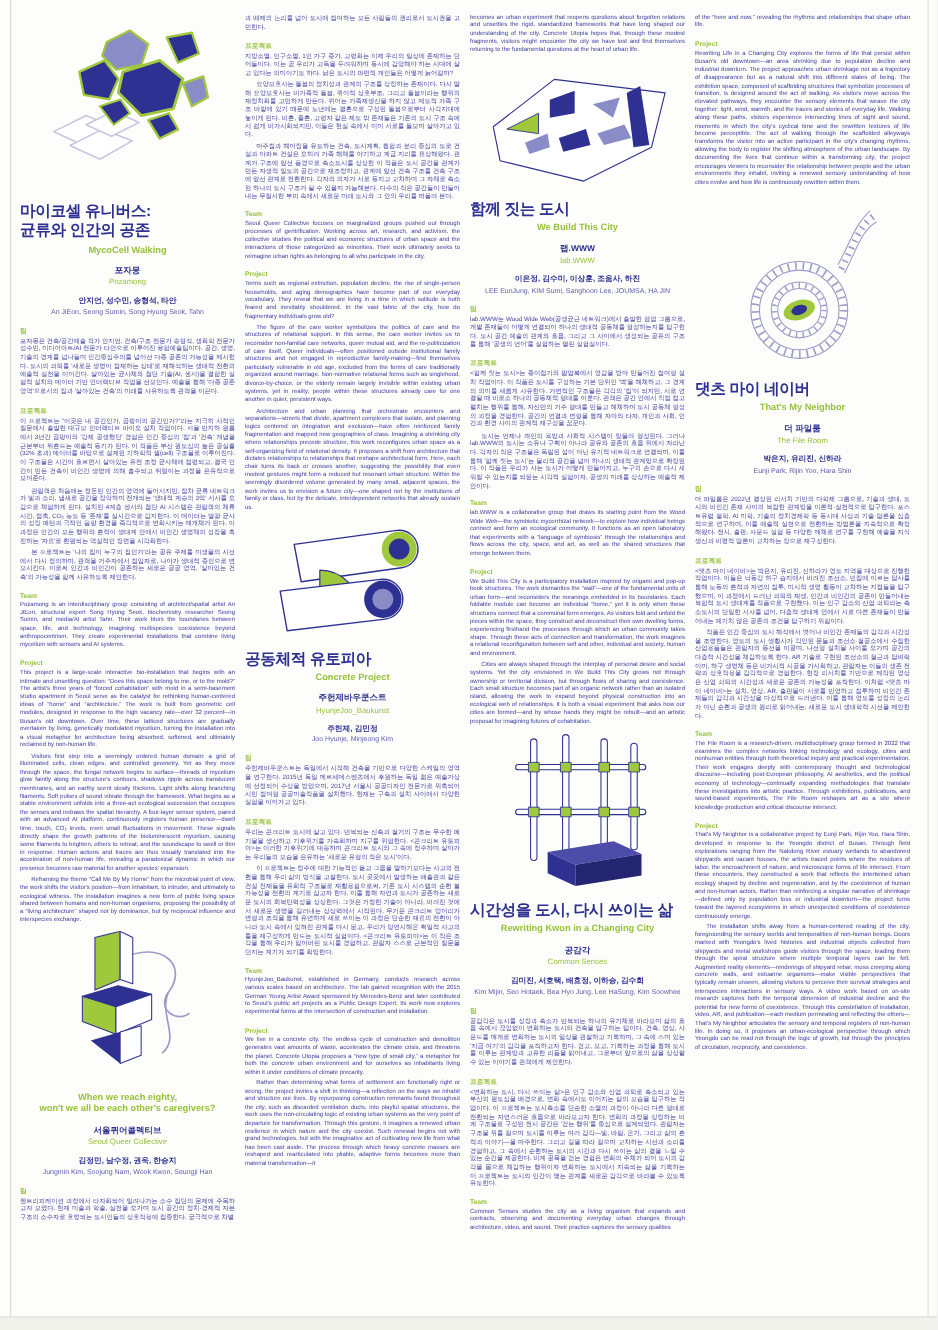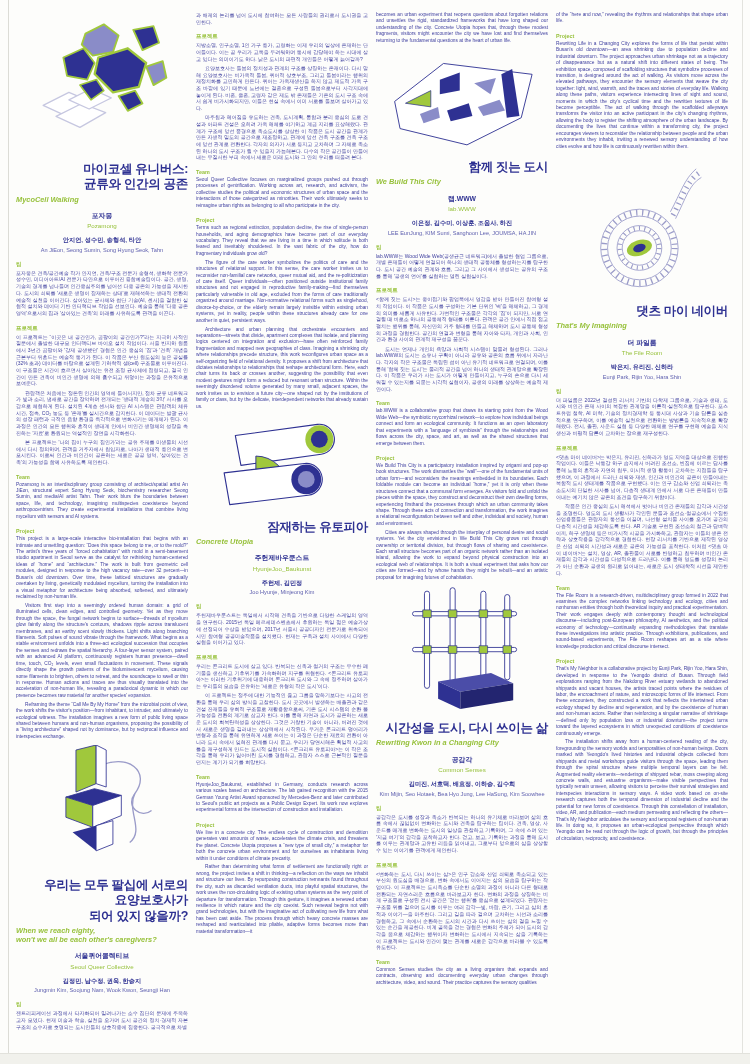--- a/index.html
+++ b/index.html
@@ -4,24 +4,24 @@
 <style>
   html,body{margin:0;padding:0;background:#e9e9e6;}
   .page{position:relative;width:750px;height:1064px;margin:0 auto;background:#fdfdfb;
         font-family:"Liberation Sans",sans-serif;overflow:hidden;}
   .page-edge-left{position:absolute;left:8px;top:0;bottom:0;width:1px;background:#dcdcd6;}
   .page-edge-right{position:absolute;right:7px;top:0;bottom:0;width:1px;background:#e3e3de;}
   .page-edge-bottom{position:absolute;left:0;right:0;bottom:0;height:10px;background:#f1f1ec;border-top:1px solid #e2e2dc;}
   .cols{display:flex;gap:8px;padding:12px 16px 0 16px;}
   .col{flex:0 0 172px;width:172px;}
   .illus{display:block;margin:5px auto 2px auto;}
-  .title{color:#2e3192;font-weight:bold;font-size:12.5px;line-height:1.22;text-align:right;
+  .title{color:#2e3192;font-weight:bold;font-size:12.5px;line-height:1.22;text-align:left;
          white-space:pre-line;margin:7px 0 2px 0;letter-spacing:-0.3px;}
-  .sub{color:#97c13b;font-style:italic;font-weight:bold;font-size:7.4px;line-height:1.25;
-       white-space:pre-line;margin:1px 0 4px 0;}
+  .sub{color:#97c13b;font-weight:bold;font-size:7.4px;line-height:1.25;
+       text-align:center;white-space:pre-line;margin:1px 0 4px 0;}
   .tname{color:#2e3192;font-weight:bold;font-size:6.8px;text-align:center;margin-top:7px;}
   .tname-en{color:#97c13b;font-size:6.2px;text-align:center;margin-top:1.5px;}
   .mem{color:#2e3192;font-weight:bold;font-size:6.2px;text-align:center;margin-top:7px;}
   .mem-en{color:#5d5eae;font-size:5.6px;text-align:center;margin:1.5px 0 3px 0;}
   .label{color:#97c13b;font-weight:bold;font-size:5.4px;margin:8px 0 2px 0;}
   .body{color:#4041a0;font-size:5px;line-height:1.34;text-align:justify;margin:0 0 2.5px 0;
         word-break:break-word;}
   .body.en{font-size:4.8px;}
   .body.ind{text-indent:9px;}
 </style>
@@ -76,23 +76,20 @@
           <path d="M104,58 C94,78 116,102 98,116" fill="none" stroke="#9b9cc9" stroke-width="1.6"></path>
           <polygon points="34,6 58,0 58,46 34,56" fill="#a0c83c" stroke="#2e3192" stroke-width="1"></polygon>
           <polygon points="58,0 70,6 70,50 58,46" fill="#ffffff" stroke="#2e3192" stroke-width="1"></polygon>
           <polygon points="22,62 56,52 88,60 54,72" fill="#2e3192" stroke="#2e3192" stroke-width="1"></polygon>
           <polygon points="22,62 54,72 54,98 22,86" fill="#a0c83c" stroke="#2e3192" stroke-width="1"></polygon>
           <polygon points="54,72 88,60 88,84 54,98" fill="#ffffff" stroke="#2e3192" stroke-width="1"></polygon>
           <polygon points="30,104 58,96 58,126" fill="#2e3192"></polygon>
           <polygon points="58,96 78,90 78,118 58,126" fill="#ffffff" stroke="#2e3192" stroke-width="1"></polygon>
         </g>
       </svg>
-      <h2 class="title">우리는 모두 팔십에 서로의
-요양보호사가
-되어 있지 않을까?</h2>
       <div class="sub">When we reach eighty,
 won't we all be each other's caregivers?</div>
       <div class="tname">서울퀴어콜렉티브</div>
       <div class="tname-en">Seoul Queer Collective</div>
       <div class="mem">김정민, 남수정, 권욱, 한승지</div>
       <div class="mem-en">Jungmin Kim, Soojung Nam, Wook Kwon, Seungji Han</div>
       <div class="label">팀</div>
       <p class="body">젠트리피케이션 과정에서 타자화되어 밀려나가는 소수 집단의 문제에 주목하고자 모였다. 현재 미술과 학술, 실천을 오가며 도시 공간의 정치·경제적 자본 구조의 소수자로 호명되는 도시인들의 상호작용에 집중한다. 궁극적으로 차별</p>
     </div>
 
@@ -113,22 +110,22 @@
         <g stroke-linejoin="round">
           <path d="M30,22 L118,10 A16,16 0 1 1 122,42 L36,54 Z" fill="#ffffff" stroke="#2e3192" stroke-width="1.2"></path>
           <circle cx="120" cy="26" r="15" fill="#a0c83c"></circle>
           <circle cx="120" cy="26" r="9" fill="#2e3192"></circle>
           <path d="M52,44 A34,34 0 0 1 86,78 L52,70 Z" fill="#a0c83c" stroke="#2e3192" stroke-width="1"></path>
           <path d="M18,62 L104,52 A17,17 0 1 1 108,86 L24,96 Z" fill="#ffffff" stroke="#2e3192" stroke-width="1.2"></path>
           <circle cx="106" cy="69" r="16" fill="#2e3192"></circle>
           <circle cx="106" cy="69" r="9" fill="#8a8cc8"></circle>
         </g>
       </svg>
-      <h2 class="title">잠재하는 유토피아</h2>
-      <div class="sub">Concrete Utopia</div>
+      <h2 class="title">공동체적 유토피아</h2>
+      <div class="sub">Concrete Project</div>
       <div class="tname">주헌제바우쿤스트</div>
       <div class="tname-en">HyunjeJoo_Baukunst</div>
       <div class="mem">주헌제, 김민정</div>
       <div class="mem-en">Joo Hyunje, Minjeong Kim</div>
       <div class="label">팀</div>
       <p class="body">주헌제바우쿤스트는 독일에서 시작해 건축을 기반으로 다양한 스케일의 영역을 연구한다. 2015년 독일 메르세데스벤츠에서 후원하는 독일 젊은 예술가상에 선정되어 수상을 받았으며, 2017년 서울시 공공디자인 전문가로 위촉되어 시민 참여형 공공미술작품을 설치했다. 현재는 구축과 설치 사이에서 다양한 실험을 이어가고 있다.</p>
       <div class="label">프로젝트</div>
       <p class="body">우리는 콘크리트 도시에 살고 있다. 반복되는 신축과 철거의 구조는 무수한 폐기물을 생산하고 기후위기를 가속화하며 지구를 위협한다. &lt;콘크리트 유토피아&gt;는 이러한 기후위기에 대응하며 콘크리트 도시와 그 속에 정주하며 살아가는 우리들의 모습을 은유하는 '새로운 유형의 작은 도시'이다.</p>
       <p class="body ind">이 프로젝트는 정주에 대한 기능적인 옳고 그름을 말하기보다는 사고의 전환을 통해 우리 삶의 방식을 고찰한다. 도시 곳곳에서 발생하는 배출관과 같은 건설 잔재들을 유희적 구조물로 재활용함으로써, 기존 도시 시스템의 순환 불가능성을 전환의 계기로 삼고자 한다. 이를 통해 자연과 도시가 공존하는 새로운 도시의 회복탄력성을 상상한다. 그것은 거창한 기술이 아니라, 버려진 것에서 새로운 생명을 길러내는 상상력에서 시작된다. 무거운 콘크리트 덩어리가 변형과 조작을 통해 유연하게 새로 쓰이는 이 과정은 단순한 재료의 전환이 아니라 도시 속에서 잊혀진 관계를 다시 묻고, 우리가 당연시해온 획일적 사고의 틀을 재구성하게 만드는 도시적 실험이다. &lt;콘크리트 유토피아&gt;는 이 작은 조각을 통해 우리가 잃어버린 도시를 경험하고, 관람자 스스로 근본적인 질문을 던지는 계기가 되기를 희망한다.</p>
       <div class="label">Team</div>
@@ -221,21 +218,21 @@
           <circle cx="72" cy="108" r="20" stroke-width="1"></circle>
           <circle cx="72" cy="108" r="23" stroke-width="5" stroke-dasharray="1.3,5"></circle>
           <path d="M114,74 C126,50 130,34 144,26" stroke-width="1"></path>
           <path d="M108,66 C120,44 124,28 138,16" stroke-width="1"></path>
           <path d="M111,70 C123,47 127,31 141,21" stroke-width="6" stroke-dasharray="1.5,5.5"></path>
         </g>
         <ellipse cx="72" cy="108" rx="15" ry="9" fill="#a0c83c" transform="rotate(-18 72 108)"></ellipse>
         <ellipse cx="72" cy="108" rx="7.5" ry="4.5" fill="#2e3192" transform="rotate(-18 72 108)"></ellipse>
       </svg>
       <h2 class="title">댓츠 마이 네이버</h2>
-      <div class="sub">That's My Imagining</div>
+      <div class="sub">That's My Neighbor</div>
       <div class="tname">더 파일룸</div>
       <div class="tname-en">The File Room</div>
       <div class="mem">박은지, 유리진, 신하라</div>
       <div class="mem-en">Eunji Park, Rijin Yoo, Hara Shin</div>
       <div class="label">팀</div>
       <p class="body">더 파일룸은 2022년 결성된 리서치 기반의 다학제 그룹으로, 기술과 생태, 도시와 비인간 존재 사이의 복잡한 관계망을 이론적·실천적으로 탐구한다. 포스트유럽 철학, AI 미학, 기술의 정치경제학 등 동시대 사상과 기술 담론을 심층적으로 연구하며, 이를 예술적 실천으로 전환하는 방법론을 지속적으로 확장해왔다. 전시, 출판, 사운드 실험 등 다양한 매체로 연구를 구현해 예술을 지식 생산과 비평적 담론이 교차하는 장으로 재구성한다.</p>
       <div class="label">프로젝트</div>
       <p class="body">&lt;댓츠 마이 네이버&gt;는 박은지, 유리진, 신하라가 영도 지역을 대상으로 진행한 작업이다. 이들은 낙동강 하구 습지에서 버려진 조선소, 빈집에 이르는 답사를 통해 노동의 흔적과 자연의 침투, 미시적 생명 활동이 교차하는 지점들을 탐구했으며, 이 과정에서 드러난 쇠퇴와 재생, 인간과 비인간의 공존이 만들어내는 복합적 도시 생태계를 작품으로 구현했다. 이는 인구 감소와 산업 쇠퇴라는 축소도시의 단일한 서사를 넘어, 다층적 생태계 안에서 서로 다른 존재들이 만들어내는 예기치 않은 공존의 조건을 탐구하기 위함이다.</p>
       <p class="body ind">작품은 인간 중심의 도시 해석에서 벗어나 비인간 존재들의 감각과 시간성을 조명한다. 영도의 도시 생활사가 각인된 문들과 조선소·철공소에서 수집한 산업용품들은 관람자의 동선을 이끌며, 나선형 설치물 사이를 오가며 공간의 다층적 시간성을 체감하도록 한다. AR 기술로 구현된 조선소의 철근과 담벼락 이끼, 하구 생명체 등은 비가시적 시공을 가시화하고, 관람자는 이들의 생존 전략과 상호작용을 감각적으로 경험한다. 현장 리서치를 기반으로 제작된 영상은 산업 쇠퇴의 시간성과 새로운 공존의 가능성을 포착한다. 이처럼 &lt;댓츠 마이 네이버&gt;는 설치, 영상, AR, 출판물이 서로를 반영하고 침투하며 비인간 존재들의 감각과 시간성을 다성적으로 드러낸다. 이를 통해 영도를 성장의 논리가 아닌 순환과 공생의 원리로 읽어내는, 새로운 도시 생태학적 시선을 제안한다.</p>
       <div class="label">Team</div>

